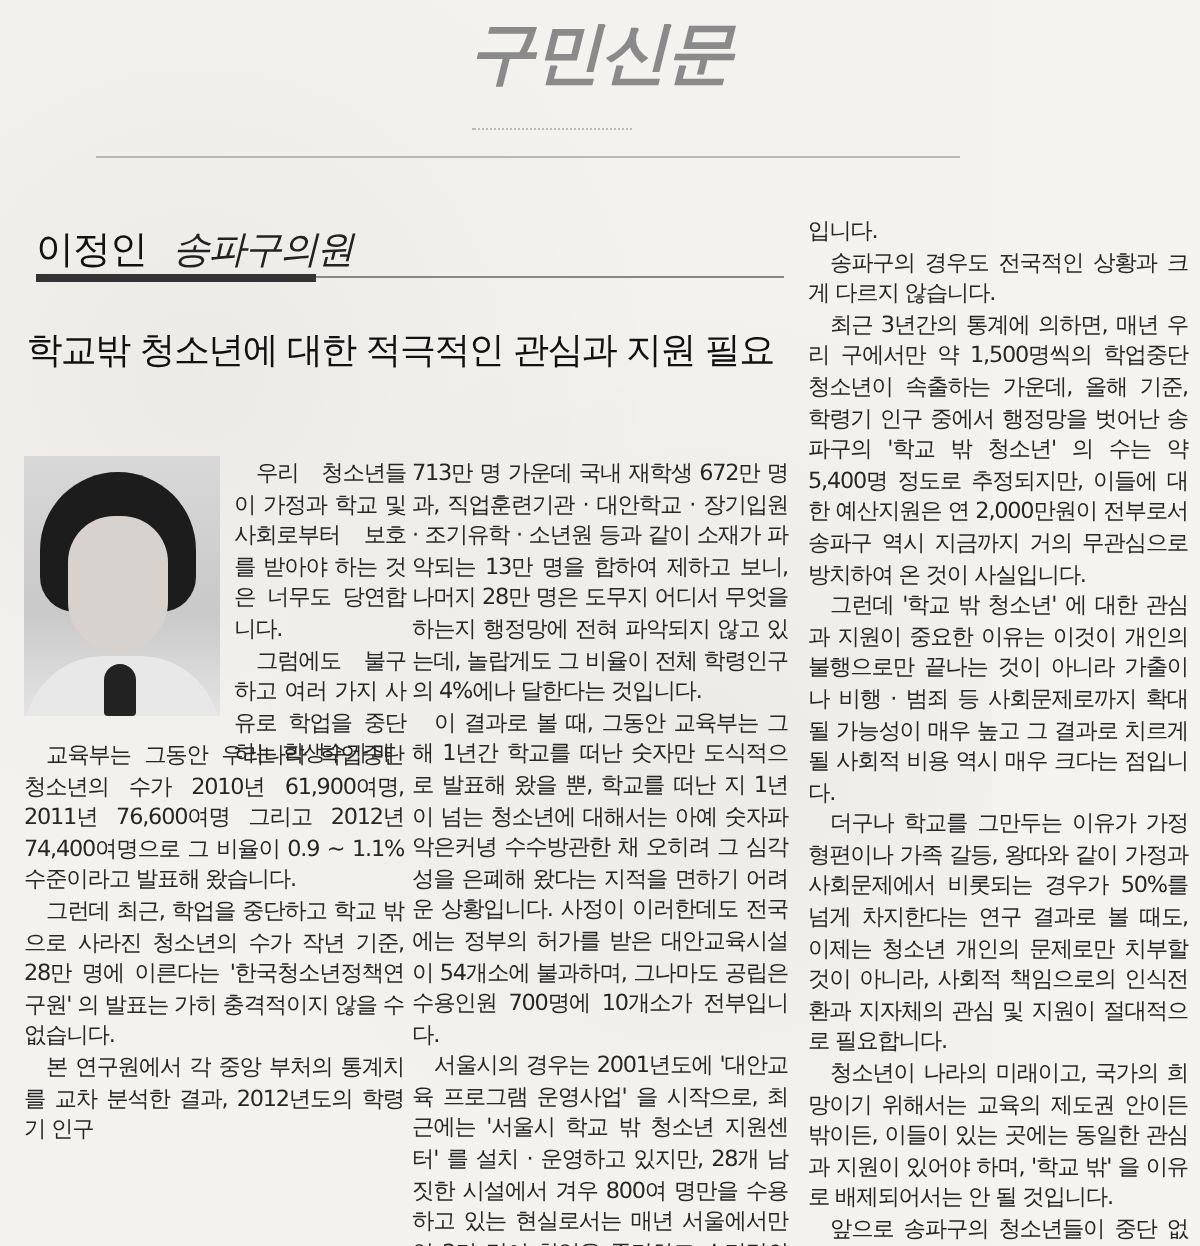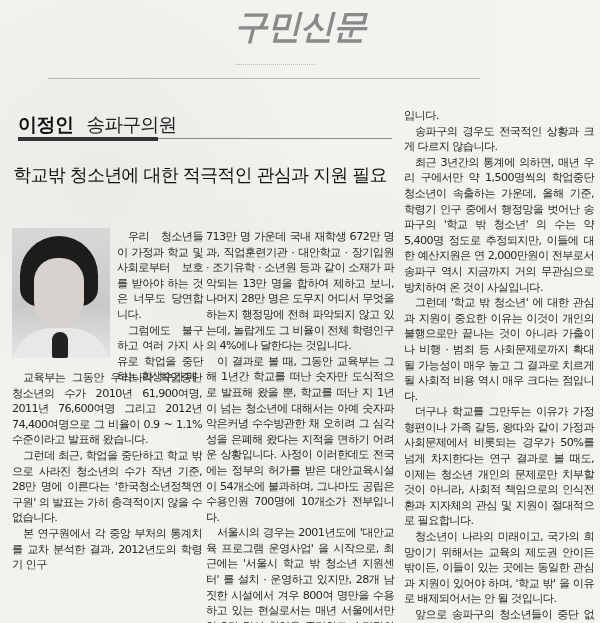--- a/index.html
+++ b/index.html
@@ -33,22 +33,22 @@
   }
   .dateline {
     position: absolute; left: 0; width: 600px; top: 82px; text-align: center;
     font-family: "Liberation Sans", sans-serif; font-weight: bold; font-size: 15px;
     color: #111;
   }
   .author {
     position: absolute; left: 18px; top: 112px;
     font-size: 19px; font-weight: bold; white-space: nowrap;
   }
-  .author .name { color: #111; font-weight: bold; letter-spacing: -0.5px; }
-  .author .role { color: #222; font-weight: normal; margin-left: 6px; letter-spacing: -1px; }
+  .author .name { color: #111; font-weight: normal; letter-spacing: -0.5px; }
+  .author .role { color: #222; font-weight: normal; margin-left: 6px; letter-spacing: -1px; font-style: italic; }
   .author-bar {
     position: absolute; left: 18px; top: 137px; width: 140px; height: 4px; background: #333;
   }
   .author-rule {
     position: absolute; left: 158px; top: 138px; width: 234px; height: 1px; background: #888;
   }
   .headline {
     position: absolute; left: 0; top: 163px; width: 400px; text-align: center;
     font-size: 18px; color: #111; letter-spacing: -0.8px; white-space: nowrap;
   }

